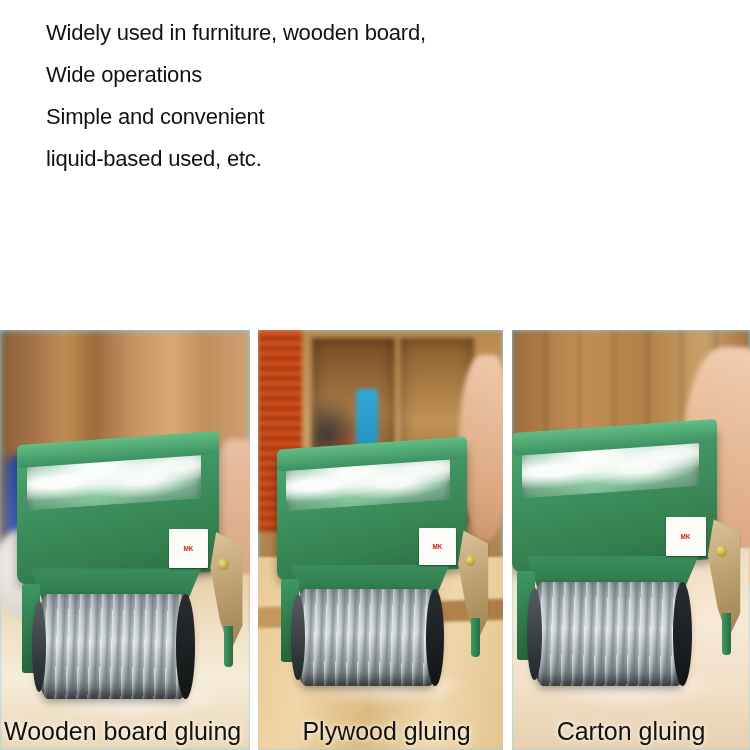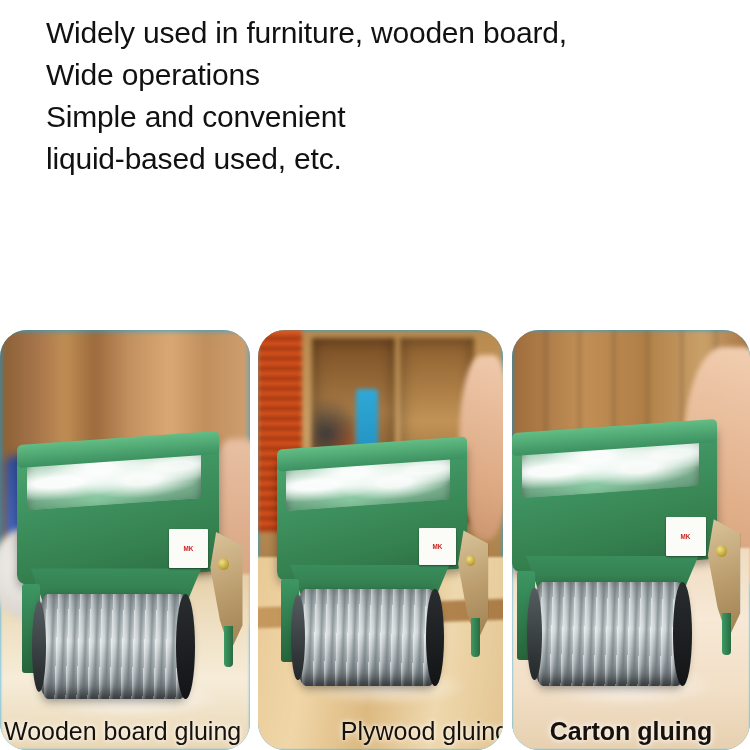--- a/index.html
+++ b/index.html
@@ -5,27 +5,27 @@
   html,body{margin:0;padding:0;}
   body{
     width:750px;height:750px;overflow:hidden;background:#ffffff;
     font-family:"Liberation Sans","DejaVu Sans",sans-serif;
   }
   #page{position:relative;width:750px;height:750px;background:#fff;}
 
   
   .copy{position:absolute;left:46px;top:12px;width:690px;}
   .copy .line{
-    font-size:30px;line-height:42px;color:#111111;
+    font-size:22px;line-height:42px;color:#111111;
     letter-spacing:-0.2px;white-space:nowrap;
   }
 
   
   .strip{position:absolute;left:0;top:330px;width:750px;height:420px;background:#fff;}
-  .panel{position:absolute;top:0;height:420px;overflow:hidden;background:#0ea5e9;border-radius:27px;}
+  .panel{position:absolute;top:0;height:420px;overflow:hidden;background:#7dd3fc;}
   .p1{left:0px;width:250px;}
   .p2{left:258px;width:245px;}
   .p3{left:512px;width:238px;}
 
   
   .bg{position:absolute;inset:0;}
 
   
   .p1 .wall{
     position:absolute;left:0;top:0;width:100%;height:62%;
@@ -227,22 +227,22 @@
   }
 
   
   .caption{
     position:absolute;bottom:4px;width:100%;text-align:center;
     font-size:25px;color:#17110c;
     text-shadow:0 0 4px rgba(255,255,255,.85),0 0 9px rgba(255,255,255,.7);
     white-space:nowrap;
   }
   .cap1{text-align:left;padding-left:4px;}
-  .cap2{text-align:right;padding-left:6px;}
-  .cap3{text-align:center;font-weight:bold;}
+  .cap2{text-align:center;padding-left:6px;}
+  .cap3{text-align:center;}
 </style>
 </head>
 <body>
 
 <div id="page">
 
   <div class="copy">
     <div class="line">Widely used in furniture, wooden board,</div>
     <div class="line">Wide operations</div>
     <div class="line">Simple and convenient</div>

